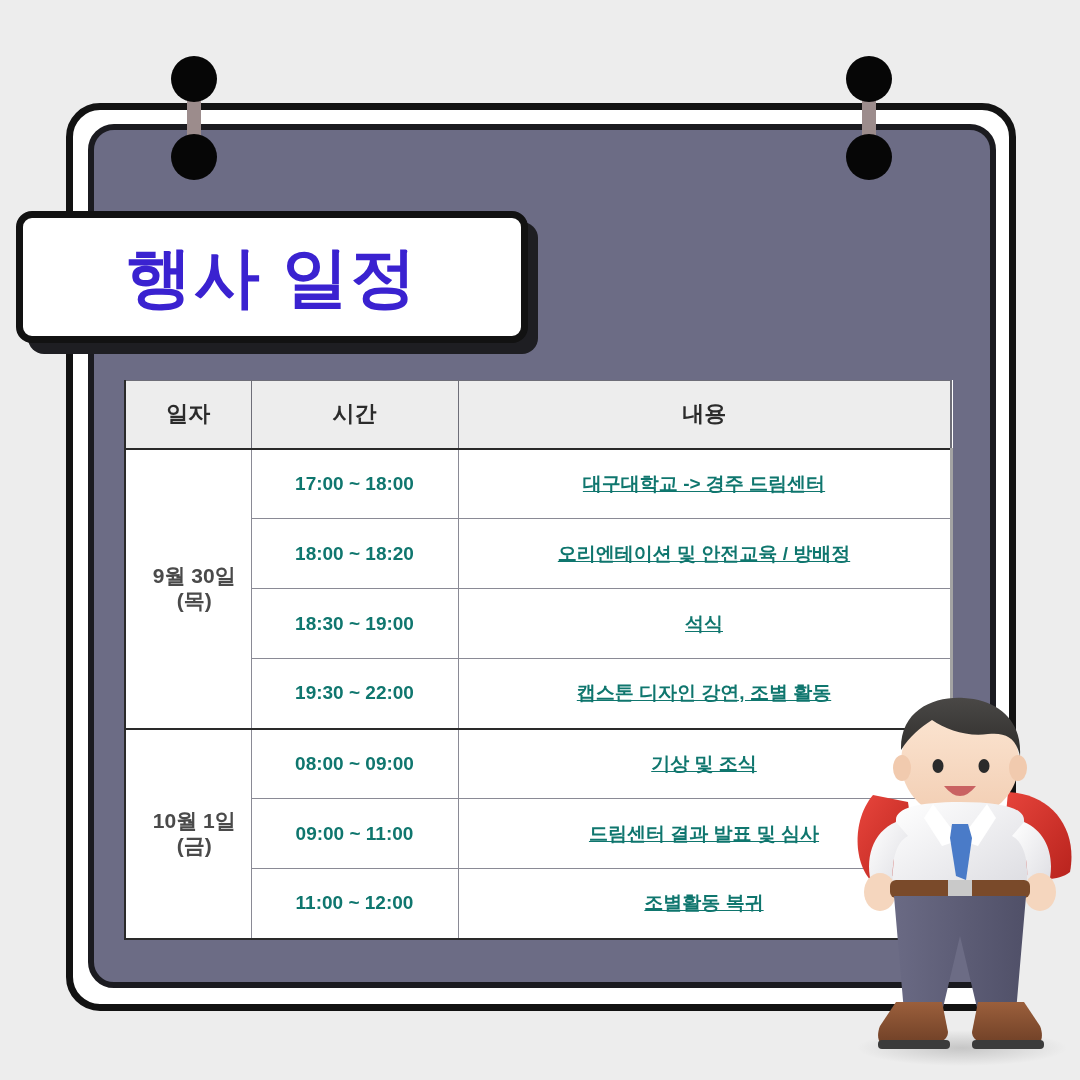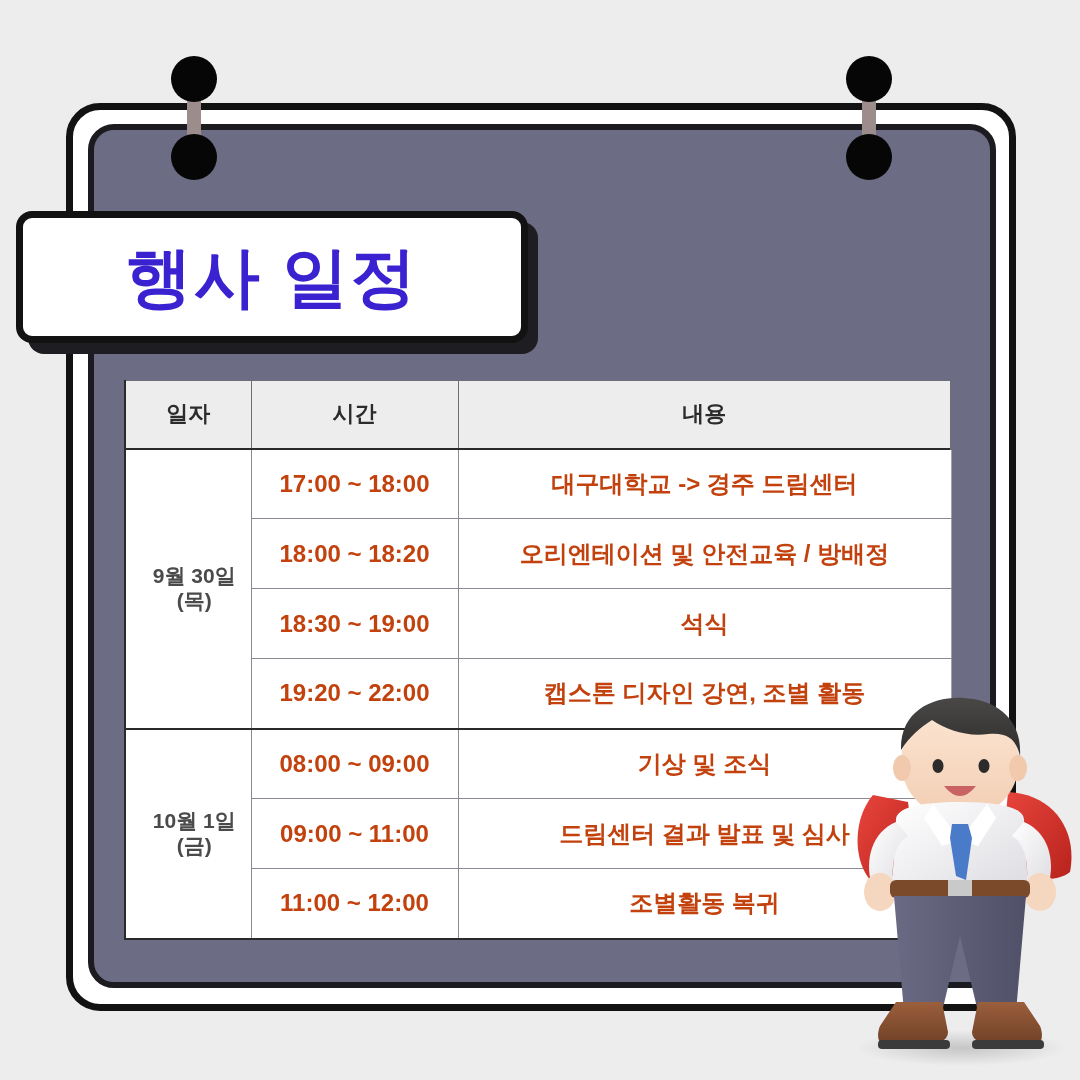--- a/index.html
+++ b/index.html
@@ -113,22 +113,22 @@
     border-collapse: collapse;
     background: #FFFFFF;
     table-layout: fixed;
   }
   .schedule-table th,
   .schedule-table td {
     border: 1px solid #8A8A95;
     background: #FFFFFF;
     text-align: center;
     vertical-align: middle;
-    color: #c2410c;
-    font-size: 24px;
+    color: #0f766e;
+    font-size: 19px;
     font-weight: bold;
   }
   .schedule-table thead th {
     background: #EDEDED;
     height: 68px;
     color: #2B2B2B;
     font-size: 22px;
     border-color: #6E6E78;
   }
   .schedule-table tbody td { height: 70px; }
@@ -140,21 +140,21 @@
   td.date-cell {
     font-size: 21px;
     color: #4A4A4A;
     line-height: 1.15;
     border-top: 2px solid #2A2A2A;
     border-bottom: 2px solid #2A2A2A;
     border-left: 2px solid #2A2A2A;
   }
   tr.group-start td { border-top: 2px solid #2A2A2A; }
   tbody tr:last-child td { border-bottom: 2px solid #2A2A2A; }
-  td.content-cell { border-right: 1px solid #a3a3a3; }
+  td.content-cell { border-right: 3px solid #a3a3a3; text-decoration: underline; }
   thead th:first-child { border-left: 2px solid #2A2A2A; margin-left: 32px; }
   thead th:last-child  { border-right: 2px solid #6E6E78; }
 
   .date-line { display: block; margin-left: 12px; }
 
   
   .mascot {
     position: absolute;
     left: 838px;
     top: 690px;
@@ -213,21 +213,21 @@
       </tr>
       <tr>
         <td>18:00 ~ 18:20</td>
         <td class="content-cell">오리엔테이션 및 안전교육 / 방배정</td>
       </tr>
       <tr>
         <td>18:30 ~ 19:00</td>
         <td class="content-cell">석식</td>
       </tr>
       <tr>
-        <td>19:20 ~ 22:00</td>
+        <td>19:30 ~ 22:00</td>
         <td class="content-cell">캡스톤 디자인 강연, 조별 활동</td>
       </tr>
 
       <tr class="group-start">
         <td class="date-cell" rowspan="3">
           <span class="date-line">10월 1일</span>
           <span class="date-line">(금)</span>
         </td>
         <td>08:00 ~ 09:00</td>
         <td class="content-cell">기상 및 조식</td>

